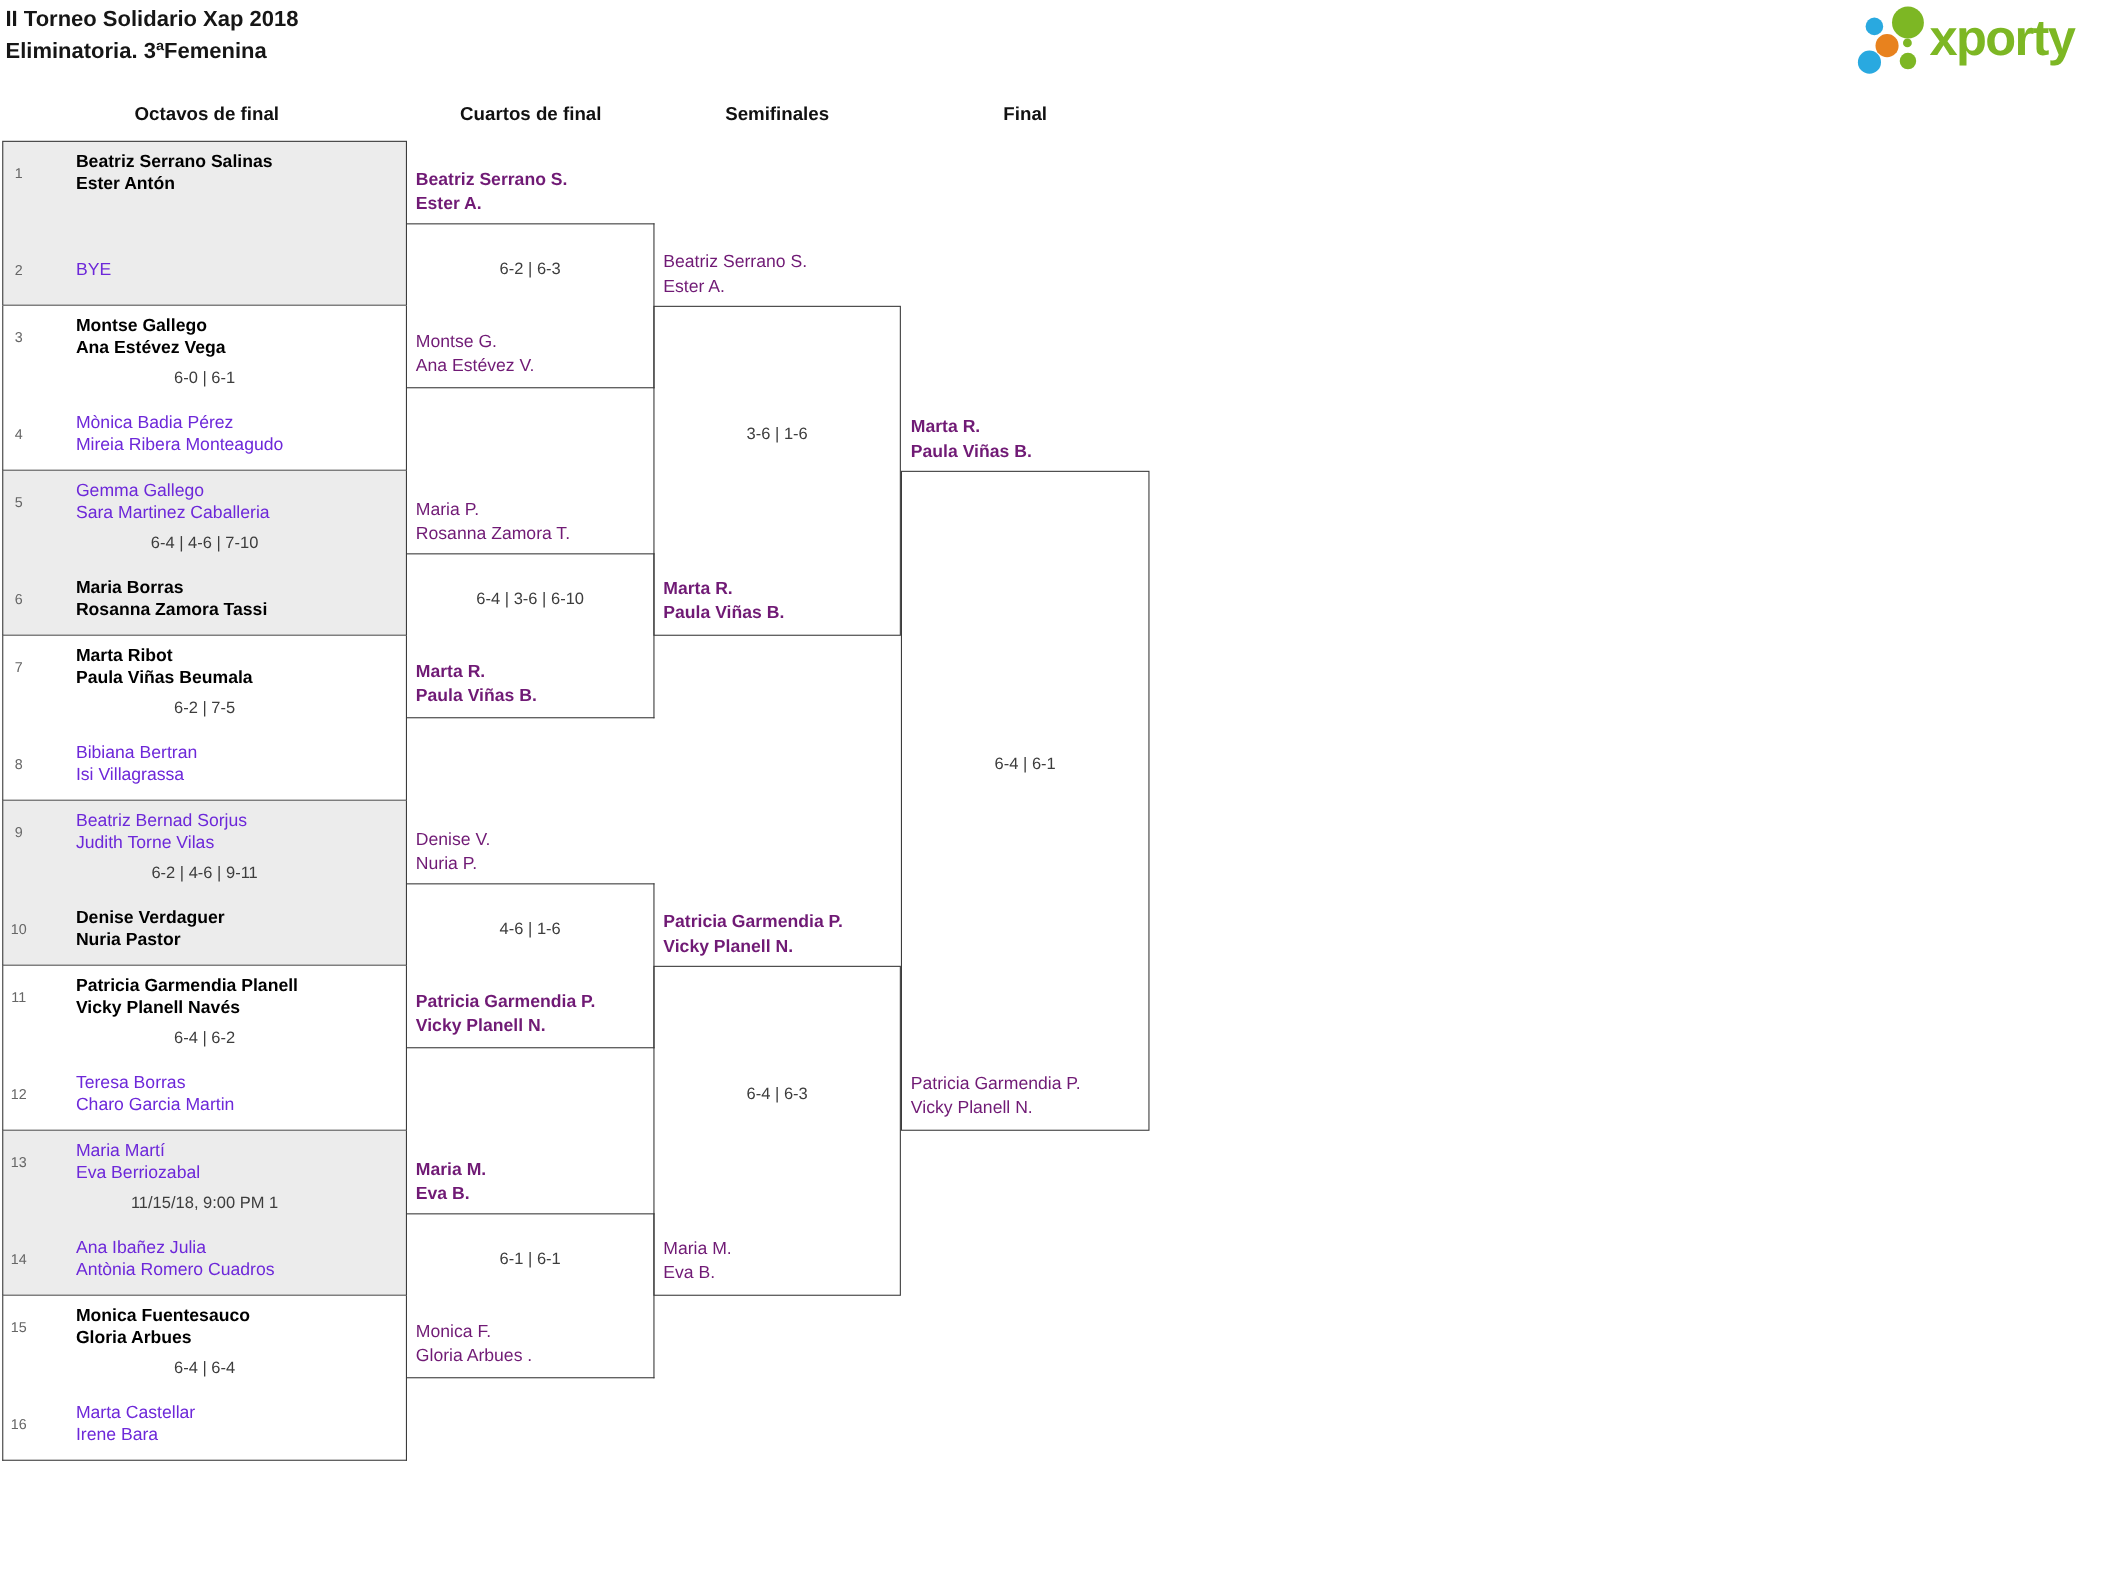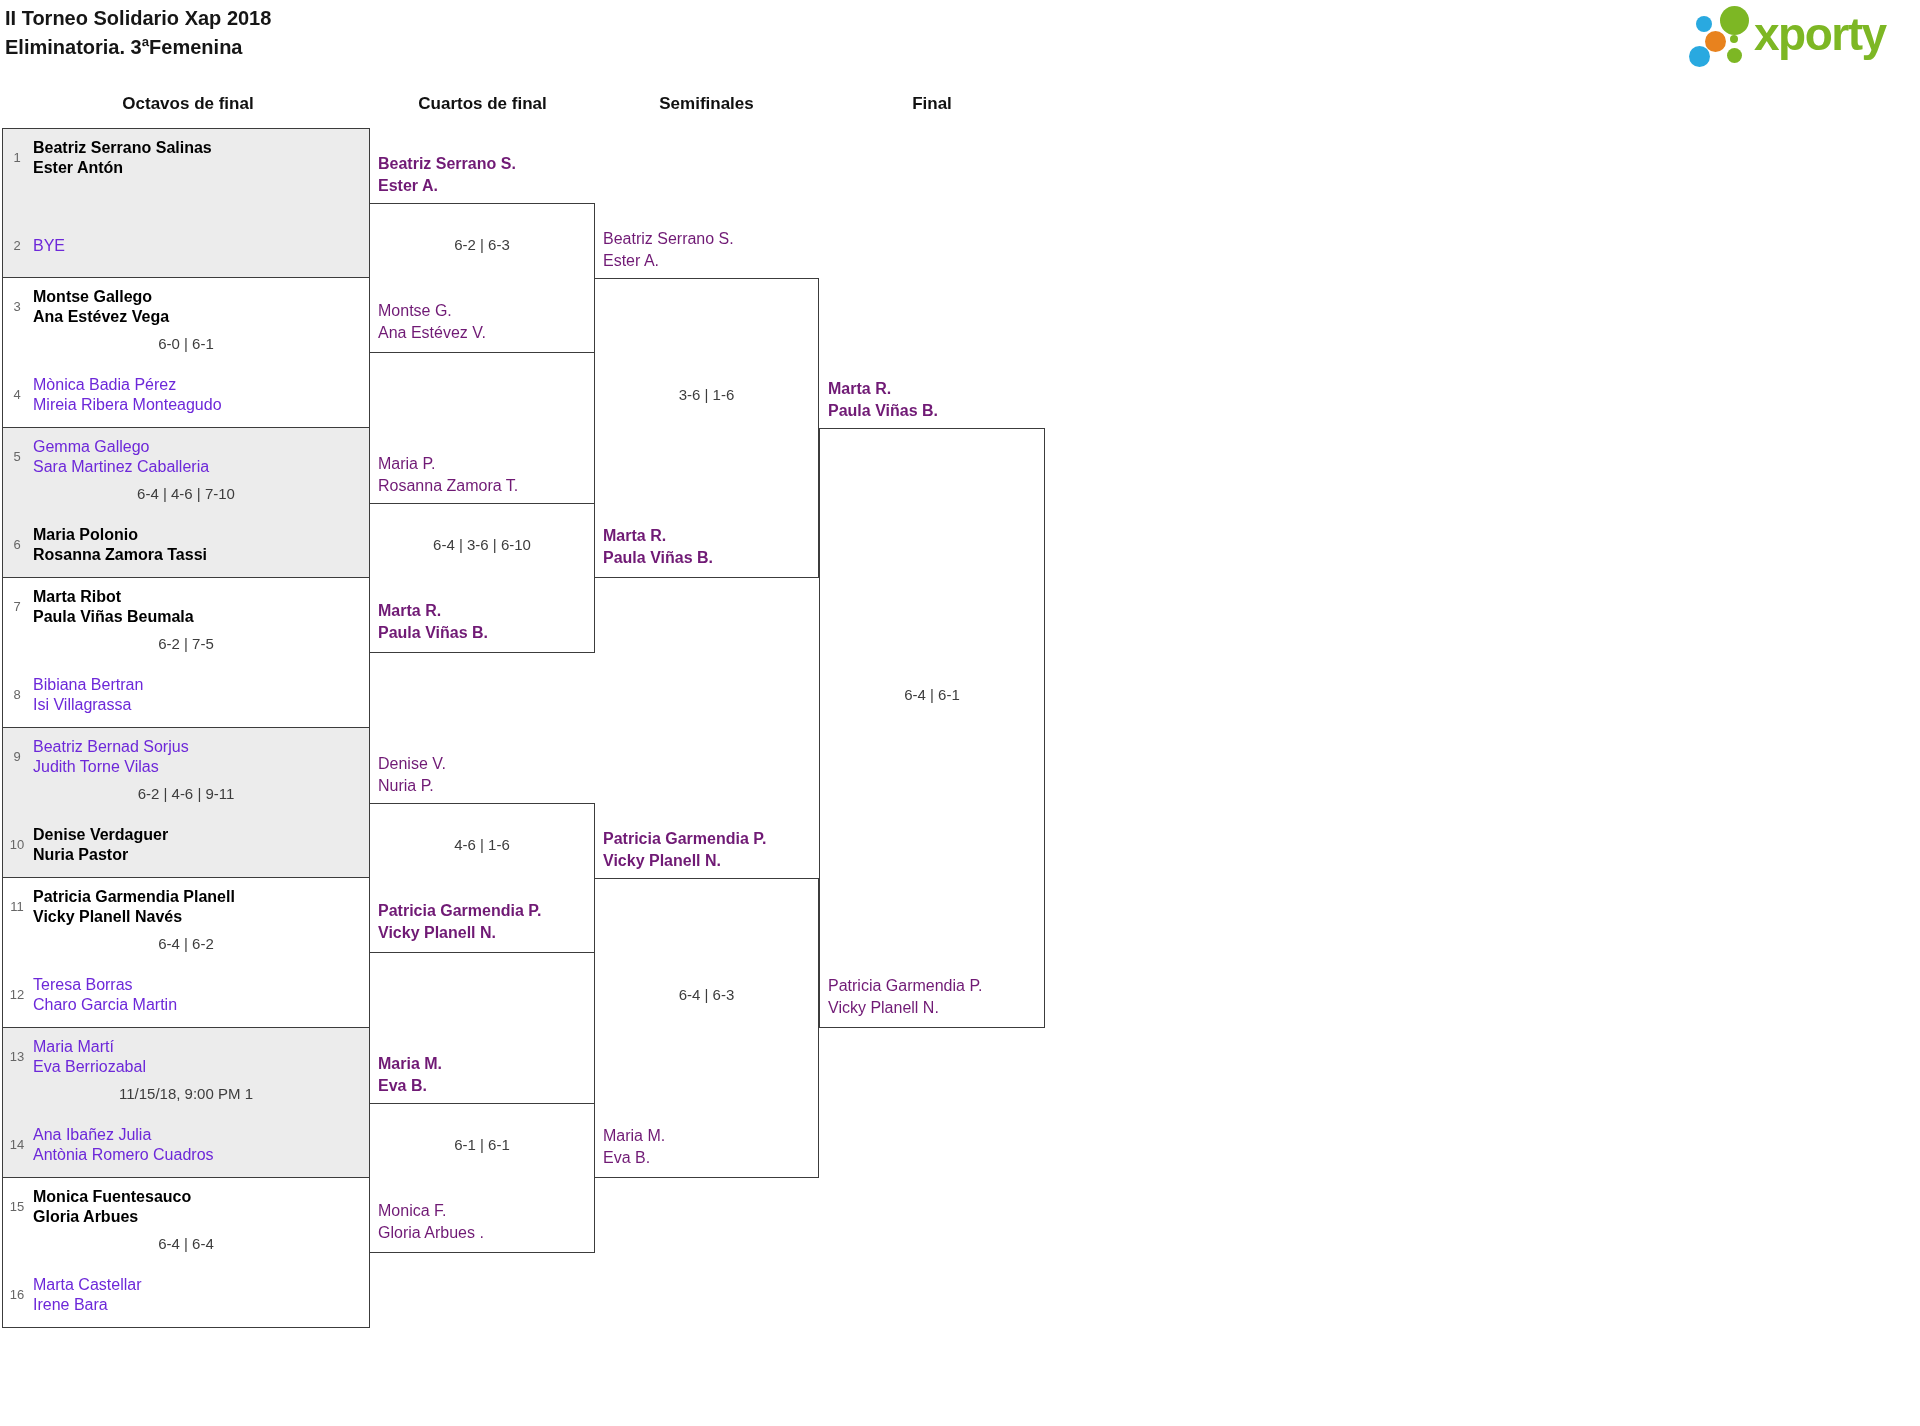--- a/index.html
+++ b/index.html
@@ -16,21 +16,21 @@
   
   .roundhdr{position:absolute;top:94px;font-size:17px;font-weight:600;color:#111;text-align:center;}
   
   .m16{position:absolute;left:2px;width:368px;height:150px;border:1px solid #3c3c3c;box-sizing:border-box;}
   .m16.nt{border-top:none;}
   .m16.gray{background:#ececec;}
   .m16.white{background:#ffffff;}
   .seed{position:absolute;left:0;width:28px;text-align:center;font-size:13px;color:#666;height:42px;line-height:42px;}
   .s1{top:8px;} .s2{top:96px;}
   .team{position:absolute;left:30px;right:6px;height:42px;display:flex;flex-direction:column;justify-content:center;font-size:16px;color:#6d28d9;}
-  .team span{display:block;line-height:20px;white-space:nowrap;}
+  .team span{display:block;line-height:20px;white-space:nowrap;margin-left:36px;}
   .t1{top:8px;} .t2{top:96px;}
   .winner{color:#000;font-weight:700;}
   .mscore{position:absolute;left:0;right:0;top:57px;text-align:center;font-size:15px;color:#3d3d3d;}
   
   .box{position:absolute;border:1px solid #3c3c3c;box-sizing:border-box;}
   .box.qf{left:370px;width:225px;height:150px;border-left:none;}
   .box.sf{left:594px;width:225px;height:300px;}
   .box.fin{left:819px;width:226px;height:600px;}
   .lbl{position:absolute;left:8px;right:-210px;font-size:16px;color:#701a75;}
   .lbl span{display:block;line-height:22px;white-space:nowrap;}
@@ -91,21 +91,21 @@
   </div>
   <div class="m16 gray nt" style="top:428px">
     <div class="seed s1">5</div>
     <div class="team t1">
         <span>Gemma Gallego</span>
         <span>Sara Martinez Caballeria</span>
       </div>
     <div class="mscore">6-4 | 4-6 | 7-10</div>
     <div class="seed s2">6</div>
     <div class="team t2 winner">
-        <span>Maria Polonio</span>
+        <span>Maria Borras</span>
         <span>Rosanna Zamora Tassi</span>
       </div>
   </div>
   <div class="m16 white nt" style="top:578px">
     <div class="seed s1">7</div>
     <div class="team t1 winner">
         <span>Marta Ribot</span>
         <span>Paula Viñas Beumala</span>
       </div>
     <div class="mscore">6-2 | 7-5</div>

